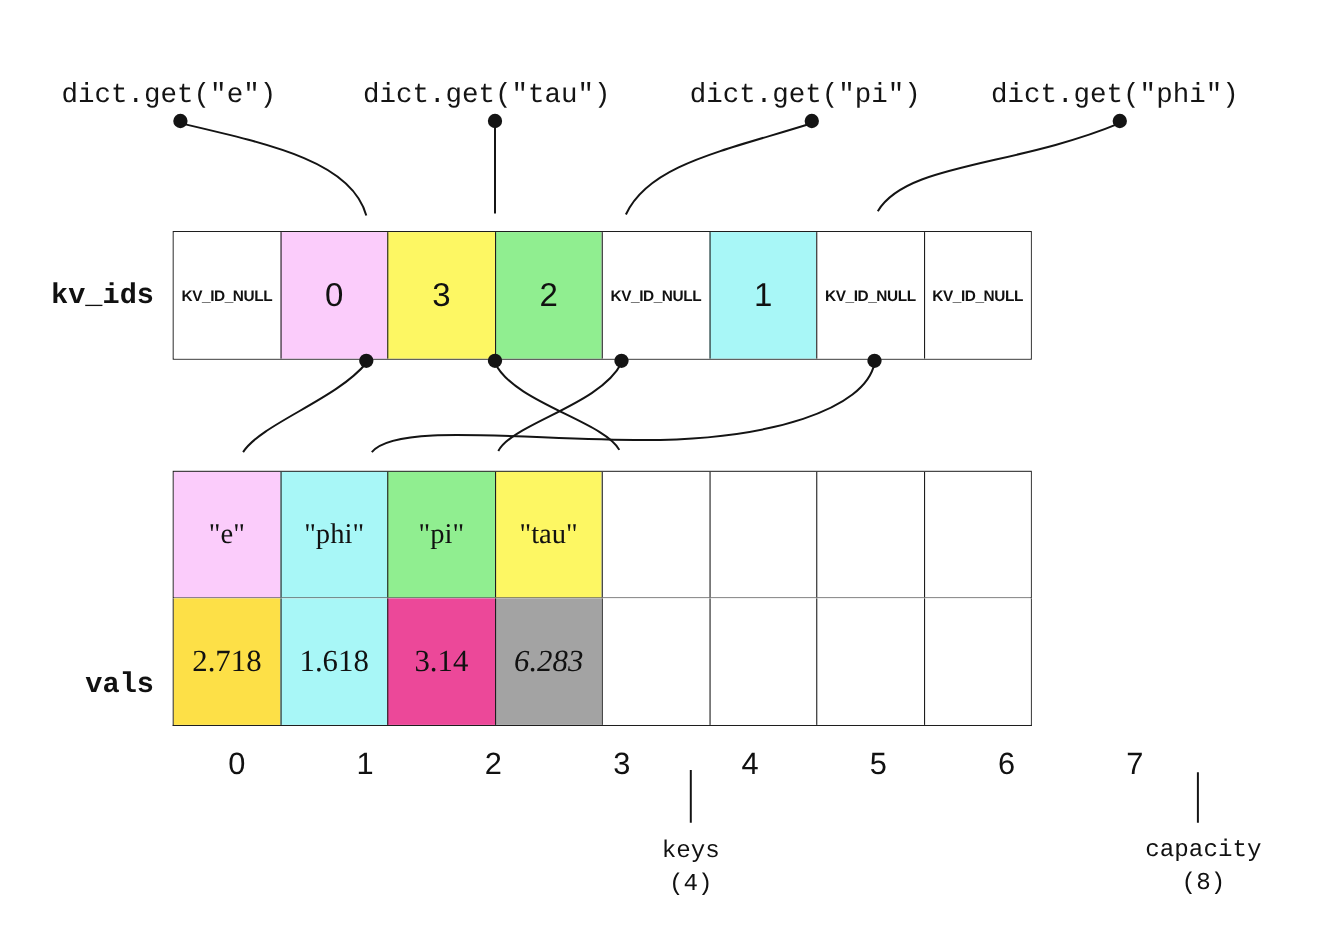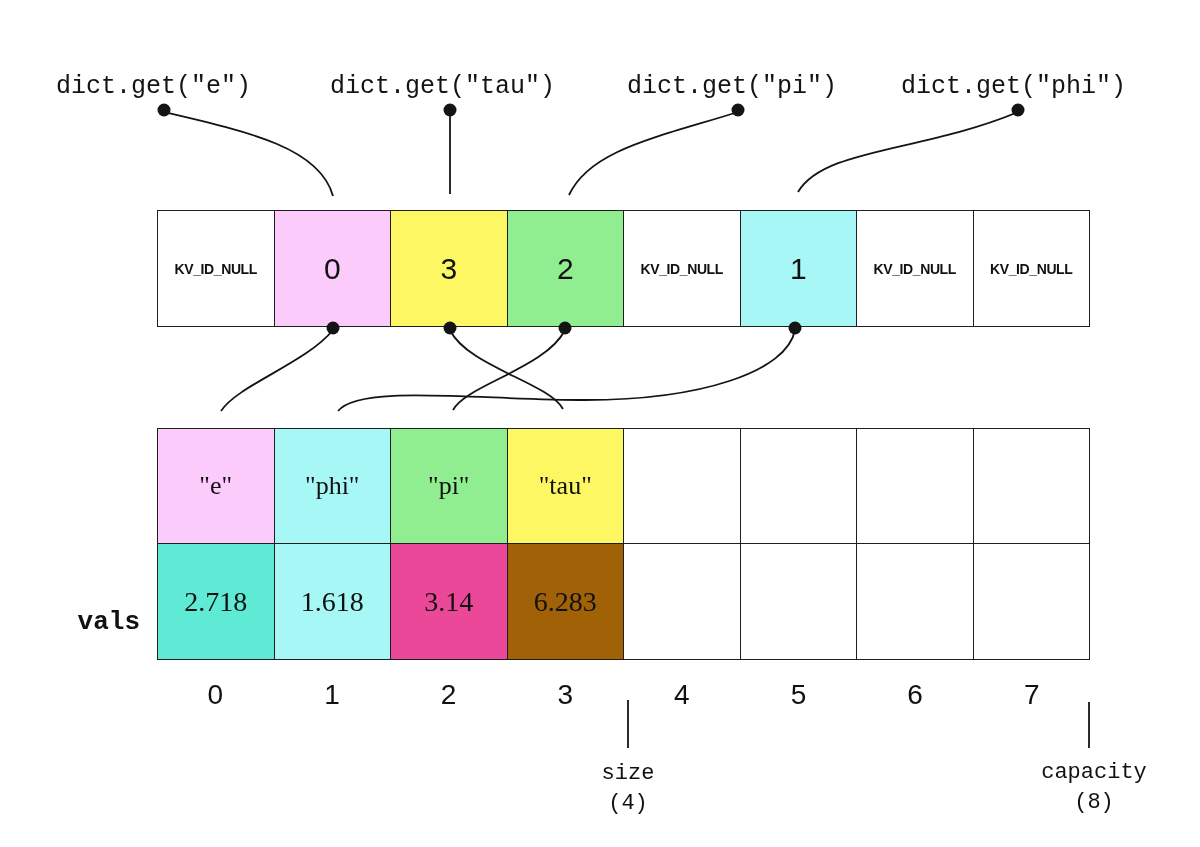--- a/index.html
+++ b/index.html
@@ -22,21 +22,21 @@
     font-size: 25px;
     letter-spacing: 0px;
     white-space: pre;
     color: #141414;
   }
 
   
   .array-row {
     position: absolute;
     left: 157px;
-    width: 933px;
+    width: 781px;
     display: flex;
     border: 1.6px solid #1e1e1e;
     box-sizing: border-box;
     background: #ffffff;
   }
   .cell {
     flex: 1 1 0;
     display: flex;
     align-items: center;
     justify-content: center;
@@ -106,20 +106,21 @@
 </head>
 <body>
 
 <div id="stage">
 
   <div class="query-label mono" style="left:56px">dict.get("e")</div>
   <div class="query-label mono" style="left:330px">dict.get("tau")</div>
   <div class="query-label mono" style="left:627px">dict.get("pi")</div>
   <div class="query-label mono" style="left:901px">dict.get("phi")</div>
 
+  <div class="row-label mono" style="top:252px">kv_ids</div>
   <div class="row-label mono" style="top:606px">vals</div>
 
   <div class="array-row" style="top:210px;height:117px">
     <div class="cell" style="background-color: rgb(255, 255, 255);">
         <span class="null-text">KV_ID_NULL</span>
       </div>
     <div class="cell" style="background-color: rgb(251, 204, 251);">
         <span class="id-num">0</span>
       </div>
     <div class="cell" style="background-color: rgb(253, 247, 99);">
@@ -163,30 +164,30 @@
       </div>
     <div class="cell" style="background-color: rgb(255, 255, 255);">
         <span class="key-text serif"></span>
       </div>
     <div class="cell" style="background-color: rgb(255, 255, 255);">
         <span class="key-text serif"></span>
       </div>
   </div>
 
   <div class="array-row" style="top:544px;height:116px;border-top:none">
-    <div class="cell" style="background-color: #5eead4;">
+    <div class="cell" style="background-color: #fde047;">
         <span class="val-text serif">2.718</span>
       </div>
     <div class="cell" style="background-color: rgb(168, 247, 247); text-align: right;">
         <span class="val-text serif">1.618</span>
       </div>
     <div class="cell" style="background-color: #ec4899;">
         <span class="val-text serif">3.14</span>
       </div>
-    <div class="cell" style="background-color: #a16207;">
+    <div class="cell" style="background-color: #a3a3a3; font-style: italic;">
         <span class="val-text serif">6.283</span>
       </div>
     <div class="cell" style="background-color: rgb(255, 255, 255);">
         <span class="val-text serif"></span>
       </div>
     <div class="cell" style="background-color: rgb(255, 255, 255);">
         <span class="val-text serif"></span>
       </div>
     <div class="cell" style="background-color: rgb(255, 255, 255);">
         <span class="val-text serif"></span>
@@ -201,21 +202,21 @@
     <div class="index-slot">1</div>
     <div class="index-slot">2</div>
     <div class="index-slot">3</div>
     <div class="index-slot">4</div>
     <div class="index-slot">5</div>
     <div class="index-slot">6</div>
     <div class="index-slot">7</div>
   </div>
 
   <div id="size-note" class="marker-note mono">
-    <div>size</div>
+    <div>keys</div>
     <div>(4)</div>
   </div>
   <div id="capacity-note" class="marker-note mono">
     <div>capacity</div>
     <div>(8)</div>
   </div>
 
   <svg id="arrow-layer" viewBox="0 0 1200 847" xmlns="http://www.w3.org/2000/svg">
     <defs>
       <marker id="ah" viewBox="0 0 10 10" refX="2.2" refY="5" markerWidth="8.2" markerHeight="8.2" orient="auto">

